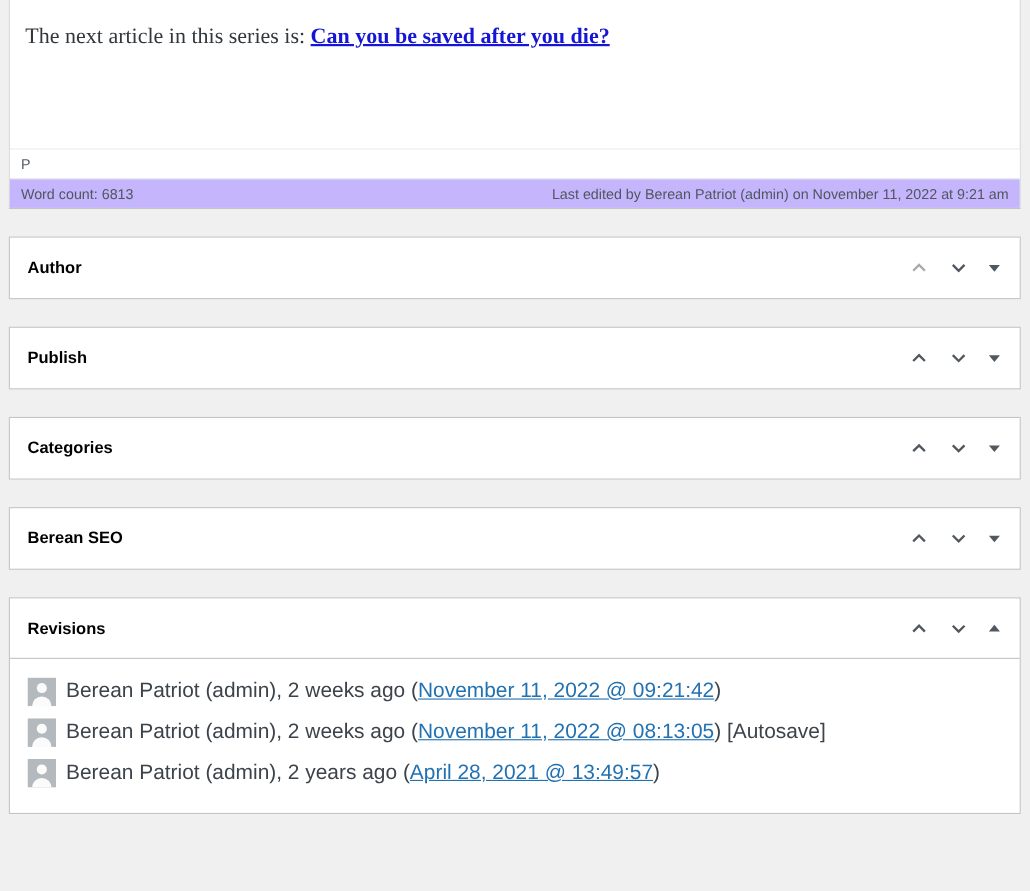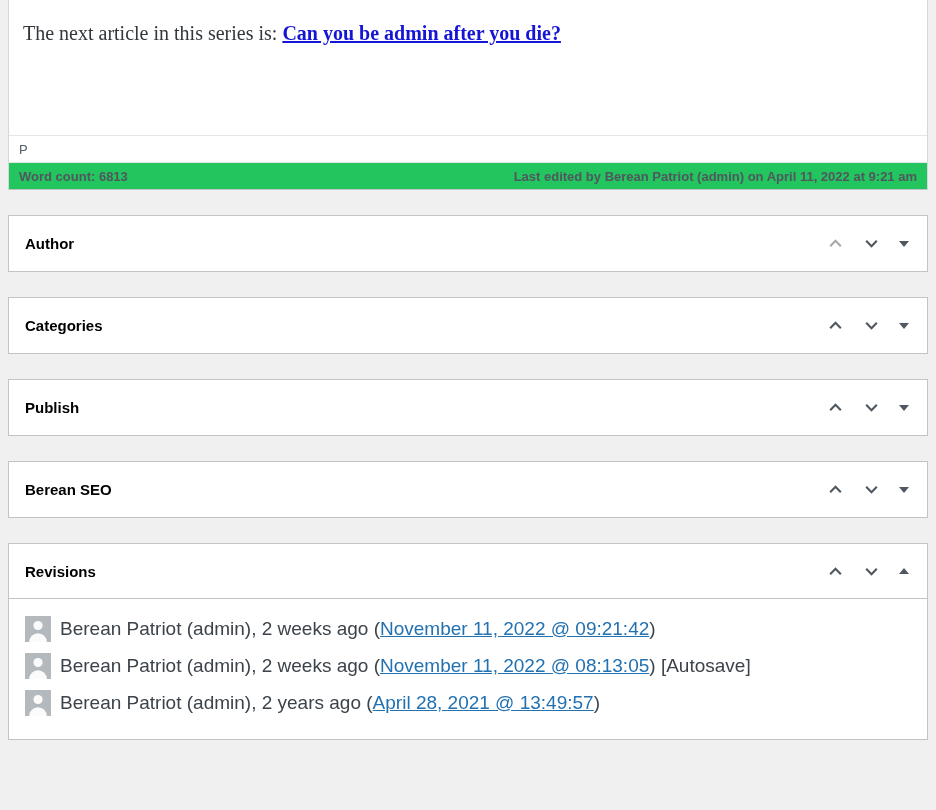--- a/index.html
+++ b/index.html
@@ -41,24 +41,23 @@
     display:flex; align-items:center;
     padding:0 10px;
     background:#fff;
     border-bottom:1px solid #e4e5e7;
   }
   .path-item { font-size:13px; color:#555d66; cursor:pointer; }
   .status-info {
     height:26px;
     display:flex; align-items:center; justify-content:space-between;
     padding:0 10px;
-    background:#22c55e;
+    background:#c4b5fd;
     font-size:13px;
     color:#50575e;
-    font-weight:bold;
   }
 
   
   .postbox {
     margin-top:25px;
     background:#fff;
     border:1px solid #c3c4c7;
   }
   .postbox-header {
     height:55px;
@@ -108,28 +107,28 @@
   }
   .rev-link { color:#2271b1; text-decoration:underline; cursor:pointer; }
 </style>
 </head>
 <body>
 
 <div class="page">
 
   <section class="editor">
     <div class="editor-content">
-      <p class="editor-paragraph"><span>The next article in this series is: </span><a class="content-link">Can you be admin after you die?</a></p>
+      <p class="editor-paragraph"><span>The next article in this series is: </span><a class="content-link">Can you be saved after you die?</a></p>
     </div>
     <div class="editor-path">
       <span class="path-item">P</span>
     </div>
     <div class="status-info">
       <span>Word count: 6813</span>
-      <span>Last edited by Berean Patriot (admin) on April 11, 2022 at 9:21 am</span>
+      <span>Last edited by Berean Patriot (admin) on November 11, 2022 at 9:21 am</span>
     </div>
   </section>
 
   <section class="postbox">
     <div class="postbox-header">
       <h2 class="postbox-title">Author</h2>
       <div class="handle-actions">
         <button class="handle-btn disabled">
           <svg width="17" height="17" viewBox="0 0 16 16">
               <path d="M3 10.5 L8 5.5 L13 10.5" stroke="currentColor" stroke-width="2" fill="none"></path>
@@ -142,42 +141,42 @@
         </button>
         <button class="handle-btn toggle-btn">
           <span class="tri down"></span>
         </button>
       </div>
     </div>
   </section>
 
   <section class="postbox">
     <div class="postbox-header">
+      <h2 class="postbox-title">Publish</h2>
+      <div class="handle-actions">
+        <button class="handle-btn">
+          <svg width="17" height="17" viewBox="0 0 16 16">
+              <path d="M3 10.5 L8 5.5 L13 10.5" stroke="currentColor" stroke-width="2" fill="none"></path>
+            </svg>
+        </button>
+        <button class="handle-btn">
+          <svg width="17" height="17" viewBox="0 0 16 16">
+              <path d="M3 5.5 L8 10.5 L13 5.5" stroke="currentColor" stroke-width="2" fill="none"></path>
+            </svg>
+        </button>
+        <button class="handle-btn toggle-btn">
+          <span class="tri down"></span>
+        </button>
+      </div>
+    </div>
+  </section>
+
+  <section class="postbox">
+    <div class="postbox-header">
       <h2 class="postbox-title">Categories</h2>
-      <div class="handle-actions">
-        <button class="handle-btn">
-          <svg width="17" height="17" viewBox="0 0 16 16">
-              <path d="M3 10.5 L8 5.5 L13 10.5" stroke="currentColor" stroke-width="2" fill="none"></path>
-            </svg>
-        </button>
-        <button class="handle-btn">
-          <svg width="17" height="17" viewBox="0 0 16 16">
-              <path d="M3 5.5 L8 10.5 L13 5.5" stroke="currentColor" stroke-width="2" fill="none"></path>
-            </svg>
-        </button>
-        <button class="handle-btn toggle-btn">
-          <span class="tri down"></span>
-        </button>
-      </div>
-    </div>
-  </section>
-
-  <section class="postbox">
-    <div class="postbox-header">
-      <h2 class="postbox-title">Publish</h2>
       <div class="handle-actions">
         <button class="handle-btn">
           <svg width="17" height="17" viewBox="0 0 16 16">
               <path d="M3 10.5 L8 5.5 L13 10.5" stroke="currentColor" stroke-width="2" fill="none"></path>
             </svg>
         </button>
         <button class="handle-btn">
           <svg width="17" height="17" viewBox="0 0 16 16">
               <path d="M3 5.5 L8 10.5 L13 5.5" stroke="currentColor" stroke-width="2" fill="none"></path>
             </svg>

